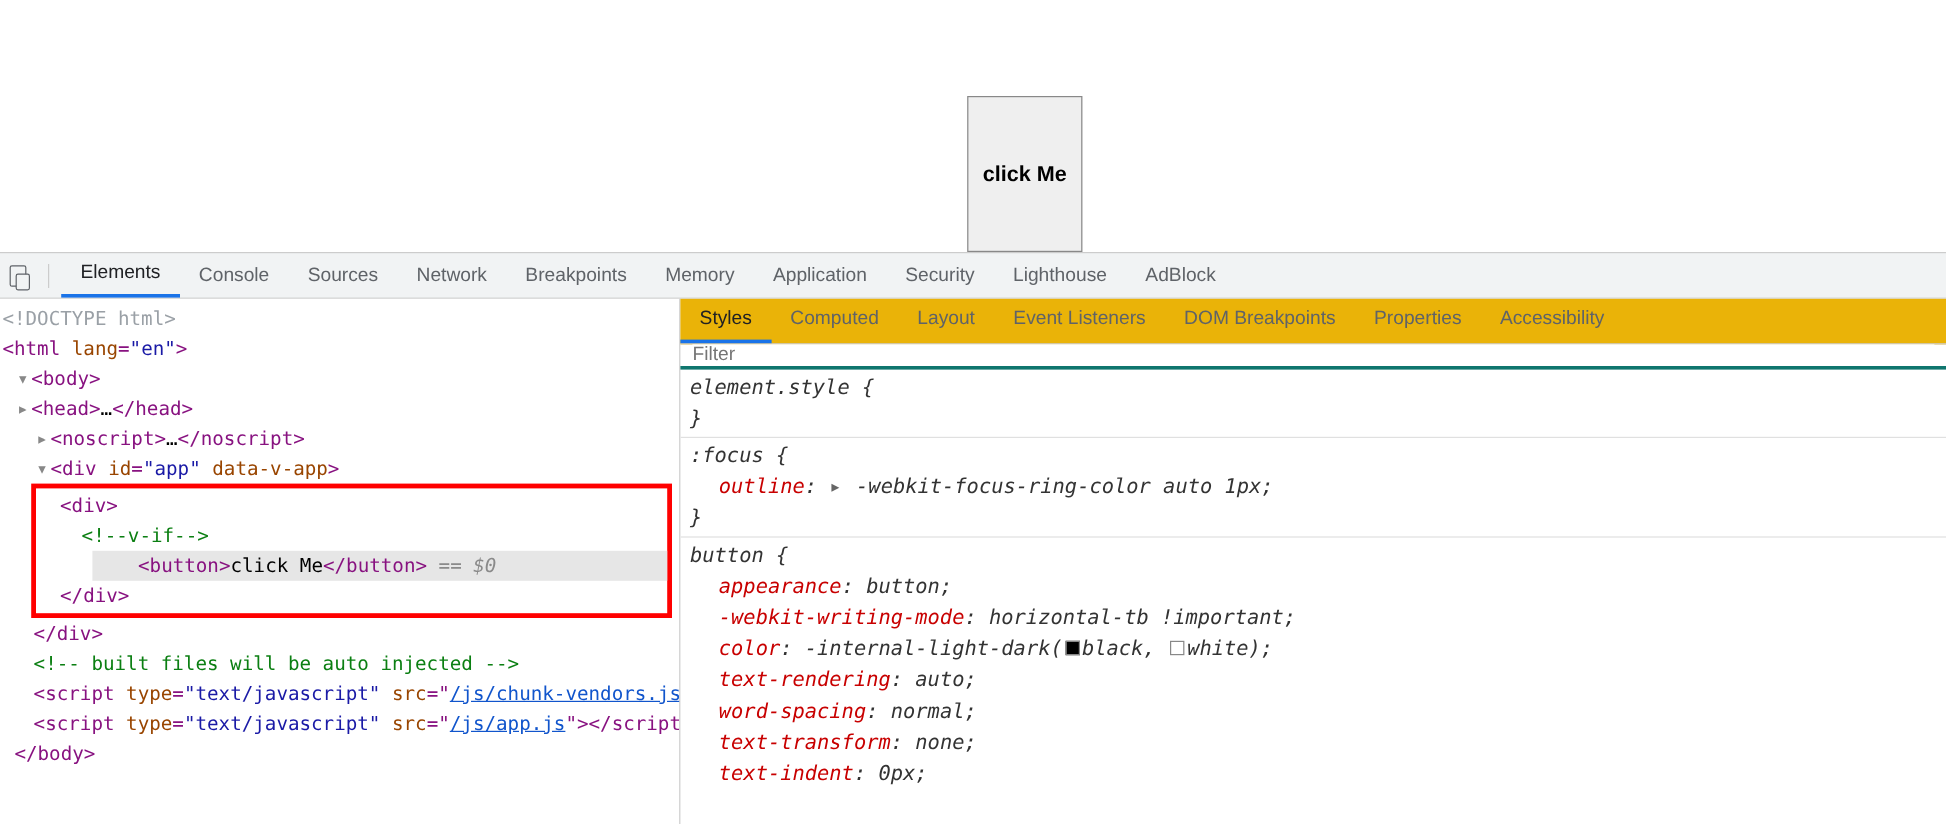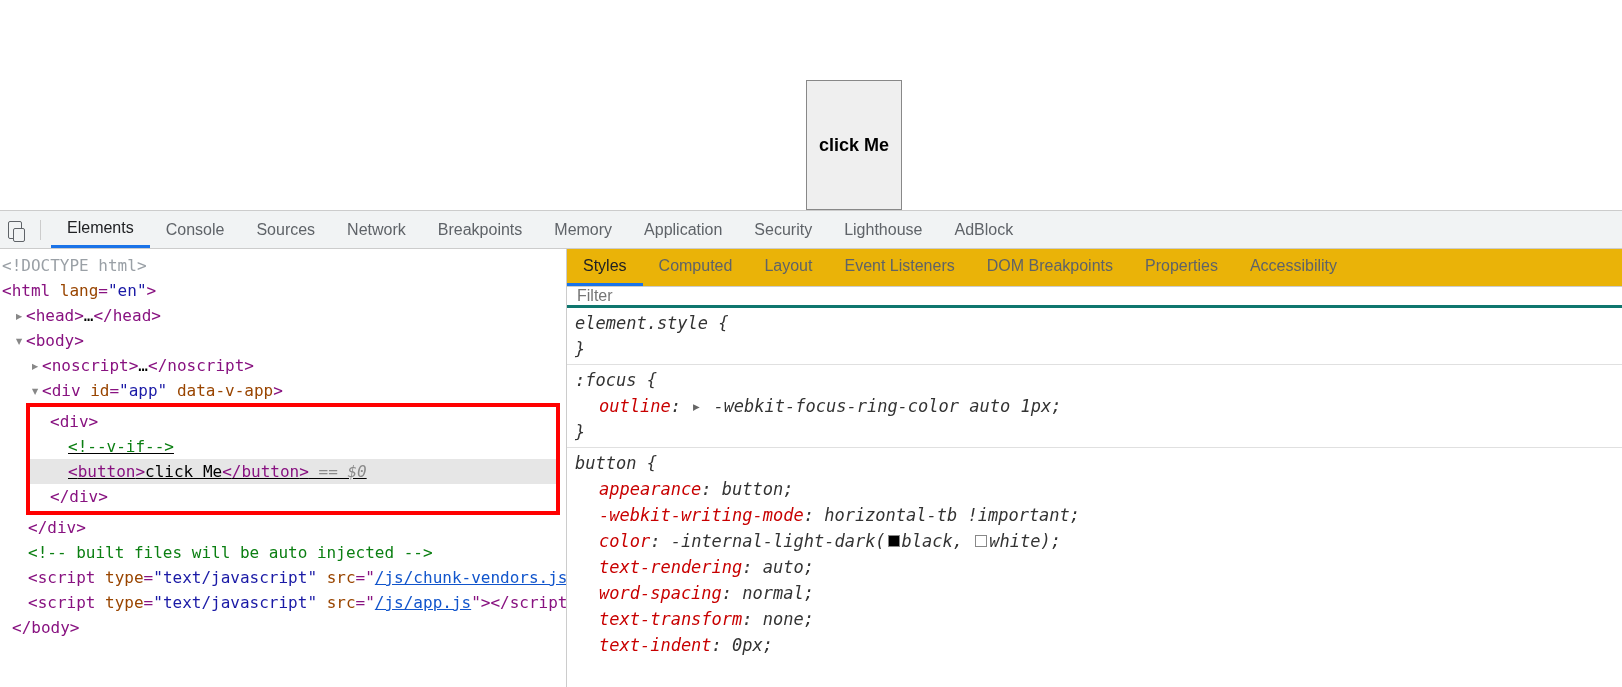--- a/index.html
+++ b/index.html
@@ -30,32 +30,32 @@
   .tri { color:#666; display:inline-block; width:12px; font-style:normal; }
   .sw { display:inline-block; width:12px; height:12px; border:1px solid #888; vertical-align:middle; margin:0 2px 2px 2px; }
   .sw.black { background:#000; }
   .sw.white { background:#fff; }
 
   .dom-line { white-space: pre; }
   .p0 { padding-left: 2px; }
   .p1 { padding-left: 12px; }
   .p2 { padding-left: 28px; }
   .p3 { padding-left: 46px; }
-  .p4 { padding-left: 64px; text-decoration: underline; }
+  .p4 { padding-left: 64px; }
   .tag { color:#881280; }
   .attrname { color:#994500; }
   .attrval { color:#1a1aa6; }
   .text { color:#000; }
   .comment { color:#0b7f12; }
   .link { color:#1155cc; text-decoration:underline; }
   .faded { color:#9aa0a6; }
   .sel-suffix { color:#8a8a8a; font-style: italic; }
   .arrow { color:#888; display:inline-block; width:14px; text-align:center; font-style:normal; }
   .redbox { border: 4px solid #f00; margin: 0 6px 0 26px; padding: 2px 0; }
-  .hlrow { background:#e6e6e6; }
+  .hlrow { background:#e6e6e6;margin-left:47px; }
   .redbox .dom-line.p3 { padding-left: 20px; }
   .redbox .dom-line.p4 { padding-left: 38px; }
 </style>
 </head>
 <body>
 
 <div class="page-area">
   <button>click Me</button>
 </div>
 
@@ -76,22 +76,22 @@
     <div class="dt-tab">Security</div>
     <div class="dt-tab">Lighthouse</div>
     <div class="dt-tab">AdBlock</div>
   </div>
 
   <div class="dt-body">
 
     <div class="dom-pane">
       <div class="dom-line p0"><span class="faded">&lt;</span><span class="faded">!DOCTYPE html</span><span class="faded">&gt;</span></div>
       <div class="dom-line p0"><span class="tag">&lt;</span><span class="tag">html </span><span class="attrname">lang</span><span class="tag">=</span><span class="attrval">"en"</span><span class="tag">&gt;</span></div>
+      <div class="dom-line p1"><span class="arrow">▾</span><span class="tag">&lt;</span><span class="tag">body</span><span class="tag">&gt;</span></div>
       <div class="dom-line p1"><span class="arrow">▸</span><span class="tag">&lt;</span><span class="tag">head</span><span class="tag">&gt;</span><span class="text">…</span><span class="tag">&lt;</span><span class="tag">/head</span><span class="tag">&gt;</span></div>
-      <div class="dom-line p1"><span class="arrow">▾</span><span class="tag">&lt;</span><span class="tag">body</span><span class="tag">&gt;</span></div>
       <div class="dom-line p2"><span class="arrow">▸</span><span class="tag">&lt;</span><span class="tag">noscript</span><span class="tag">&gt;</span><span class="text">…</span><span class="tag">&lt;</span><span class="tag">/noscript</span><span class="tag">&gt;</span></div>
       <div class="dom-line p2"><span class="arrow">▾</span><span class="tag">&lt;</span><span class="tag">div </span><span class="attrname">id</span><span class="tag">=</span><span class="attrval">"app"</span> <span class="attrname">data-v-app</span><span class="tag">&gt;</span></div>
 
       <div class="redbox">
         <div class="dom-line p3"><span class="tag">&lt;</span><span class="tag">div</span><span class="tag">&gt;</span></div>
         <div class="dom-line p4"><span class="comment">&lt;!--v-if--&gt;</span></div>
         <div class="dom-line p4 hlrow"><span class="tag">&lt;</span><span class="tag">button</span><span class="tag">&gt;</span><span class="text">click Me</span><span class="tag">&lt;</span><span class="tag">/button</span><span class="tag">&gt;</span><span class="sel-suffix"> == $0</span></div>
         <div class="dom-line p3"><span class="tag">&lt;</span><span class="tag">/div</span><span class="tag">&gt;</span></div>
       </div>
 

